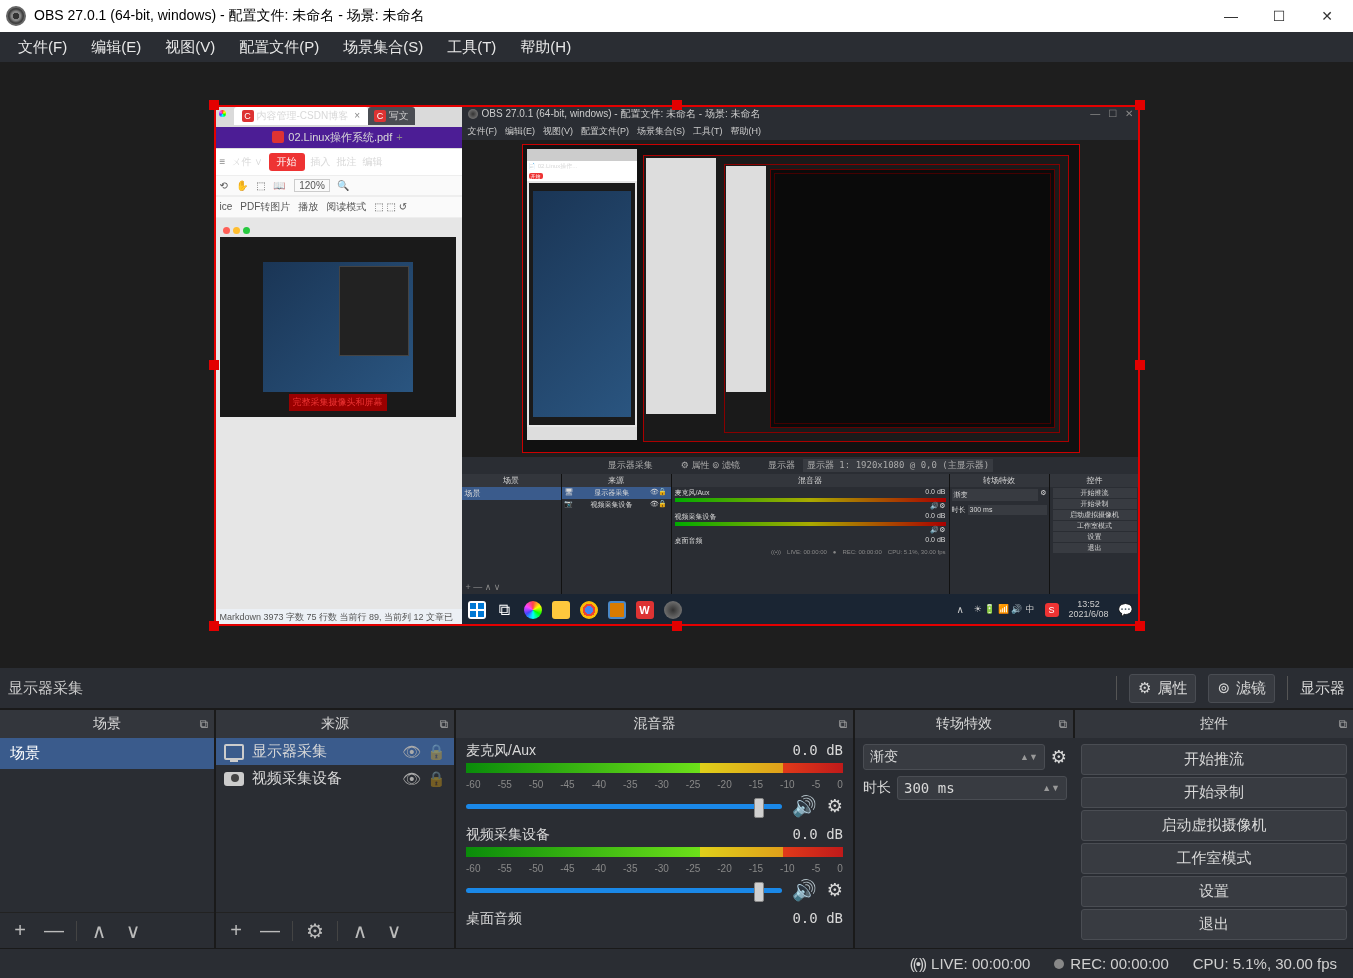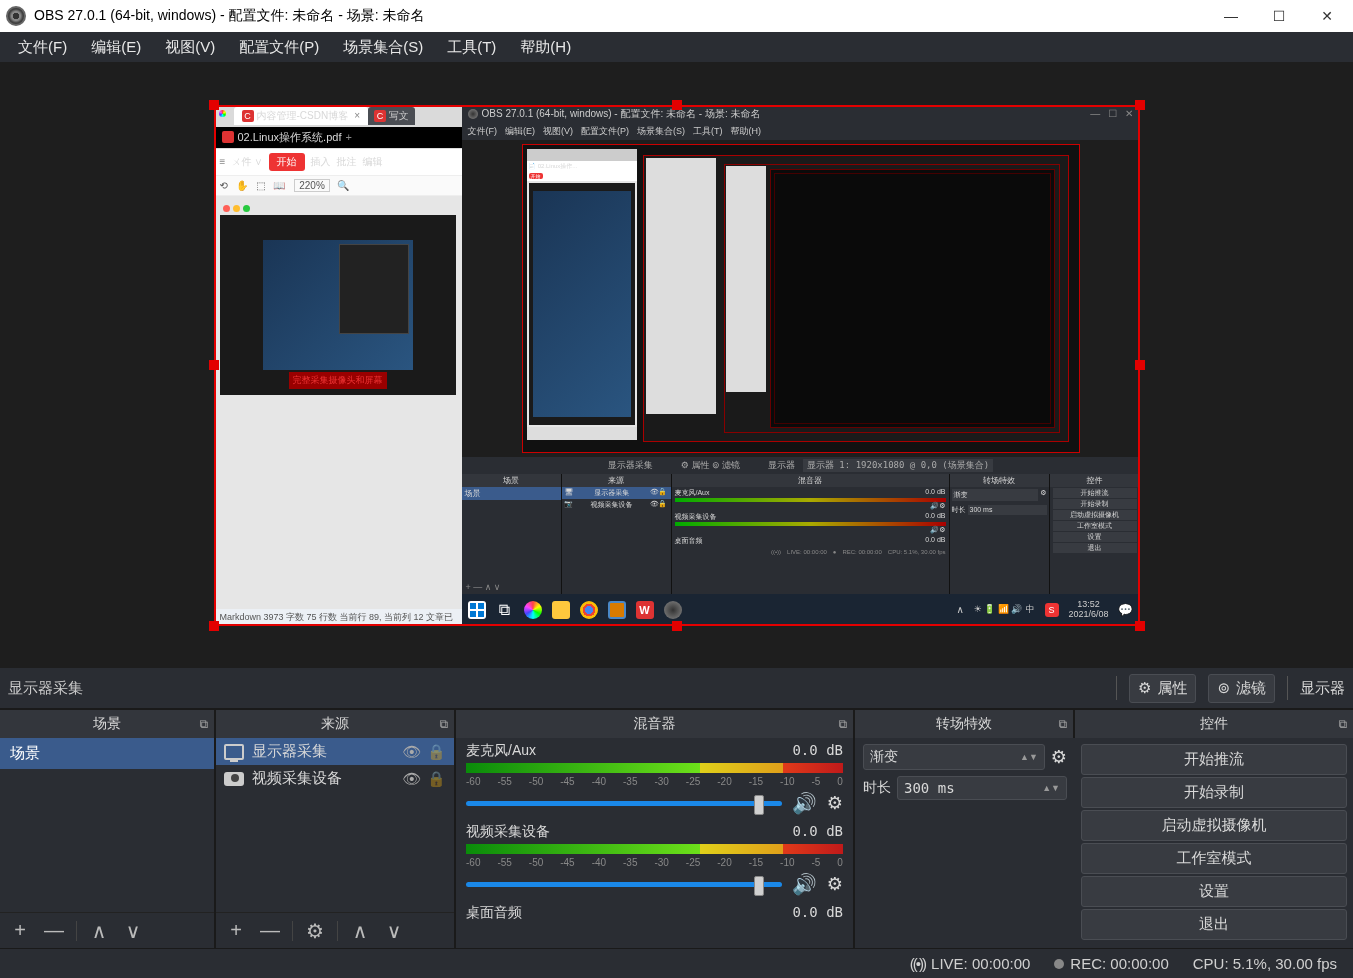--- a/index.html
+++ b/index.html
@@ -34,21 +34,21 @@
 .source-item { display: flex; align-items: center; gap: 8px; padding: 4px 8px; font-size: 15px; }
 .source-item.selected { background: #3a5b8c; }
 .source-icons { margin-left: auto; display: flex; gap: 6px; color: #aaa; }
 .mixer { flex: 1; padding: 4px 10px; overflow-y: auto; }
 .mixer-channel { margin-bottom: 8px; }
 .mixer-top { display: flex; justify-content: space-between; font-size: 14px; }
 .vu-meter { height: 10px; background: #1a1a1a; display: flex; margin: 3px 0; position: relative; }
 .vu-g { background: linear-gradient(to right, #0a8b0a, #6ce01a); flex: 0 0 62%; }
 .vu-y { background: linear-gradient(to right, #e0d01a, #e0a01a); flex: 0 0 22%; }
 .vu-r { background: linear-gradient(to right, #e03a1a, #c01a1a); flex: 0 0 16%; }
-.vu-scale { display: flex; justify-content: space-between; font-size: 10px; color: #888; font-family: monospace; }
+.vu-scale { display: flex; justify-content: space-between; font-size: 10px; color: #888; font-family: monospace; margin-top: 6px; }
 .vol-row { display: flex; align-items: center; gap: 10px; margin-top: 4px; }
 .vol-slider { flex: 1; height: 5px; background: #1a88e8; position: relative; border-radius: 3px; }
 .vol-slider::after { content: ''; position: absolute; right: 18px; top: -6px; width: 8px; height: 18px; background: #d0d0d0; border: 1px solid #888; border-radius: 2px; }
 .transitions { width: 220px; padding: 6px 8px; }
 .trow { display: flex; align-items: center; gap: 6px; margin-bottom: 6px; font-size: 14px; }
 .tselect { flex: 1; background: #383b41; border: 1px solid #4a4d53; padding: 3px 6px; border-radius: 3px; display: flex; justify-content: space-between; align-items: center; font-size: 14px; }
 .spinner { display:flex; flex-direction: column; font-size: 9px; color: #999; }
 .controls { width: 278px; display: flex; flex-direction: column; }
 .ctrl-btn { background: #383b41; border: 1px solid #4a4d53; padding: 5px; margin: 2px 6px; text-align: center; font-size: 15px; border-radius: 3px; }
 .statusbar { height: 30px; background: #2a2d33; display: flex; align-items: center; justify-content: flex-end; gap: 24px; padding: 0 16px; font-size: 15px; font-family: monospace; color: #d0d0d0; border-top: 1px solid #1a1a1a; }
@@ -59,21 +59,21 @@
 .monitor-icon { width:20px; height:16px; border:2px solid #ccc; border-radius:2px; display:inline-block; position:relative;}
 .monitor-icon::after{content:'';position:absolute;bottom:-4px;left:50%;transform:translateX(-50%);width:8px;height:2px;background:#ccc;}
 .camera-icon { width:20px;height:14px;background:#ccc;border-radius:3px;display:inline-block;position:relative;}
 .camera-icon::after{content:'';position:absolute;right:5px;top:2px;width:8px;height:8px;background:#444;border-radius:50%;}
 
 .capture { position: absolute; inset: 0; display: flex; background: #1b1d21; }
 .cap-left { width: 248px; background: #eee; display: flex; flex-direction: column; font-size: 11px; position: relative; }
 .cap-tabs { display: flex; background: #dadada; height: 22px; align-items: center; }
 .cap-tab { background: #fff; padding: 2px 8px; border-radius: 3px 3px 0 0; margin-left: 4px; font-size: 10px; display:flex;align-items:center;gap:3px; }
 .cap-tab-c { width:12px;height:12px;background:#d33;color:#fff;display:inline-flex;align-items:center;justify-content:center;font-size:9px;border-radius:2px;}
-.cap-pdf-tab { background:#000000;padding:3px 8px;border-bottom:1px solid #ddd;display:flex;align-items:center;gap:4px;font-size:11px;}
+.cap-pdf-tab { background:#4c1d95;padding:3px 8px;border-bottom:1px solid #ddd;display:flex;align-items:center;gap:4px;font-size:11px;justify-content:center;}
 .cap-wps-icon{width:12px;height:12px;background:#d33;border-radius:2px;}
 .cap-toolbar{display:flex;align-items:center;gap:6px;padding:4px 6px;background:#fff;font-size:10px;flex-wrap:wrap;}
 .cap-start-btn{background:#e33;color:#fff;padding:2px 8px;border-radius:3px;font-size:10px;}
 .cap-toolbar2{display:flex;align-items:center;gap:8px;padding:3px 6px;background:#fafafa;font-size:10px;color:#555;border-top:1px solid #eee;border-bottom:1px solid #eee;}
 .cap-doc{flex:1;background:#e6e6e6;padding:6px;position:relative;text-align:right;}
 .cap-slide{background:#1a1a1a;width:100%;height:180px;position:relative;display:flex;align-items:center;justify-content:center;}
 .cap-slide-inner{width:150px;height:130px;background:linear-gradient(135deg,#1a3555,#2a5580);position:relative;}
 .cap-slide-text{position:absolute;bottom:6px;left:50%;transform:translateX(-50%);color:#e33;background:#900;padding:2px 4px;font-size:9px;white-space:nowrap;}
 .cap-pagebar{background:#f5f5f5;padding:4px 8px;display:flex;align-items:center;gap:4px;font-size:10px;}
 .cap-statusbar{background:#ecf0f5;padding:2px 6px;font-size:9px;color:#555;display:flex;gap:6px;}
@@ -144,22 +144,29 @@
           <span class="cap-start-btn">开始</span>
           <span>插入</span>
           <span>批注</span>
           <span>编辑</span>
         </div>
         <div class="cap-toolbar2">
           <span>⟲</span>
             <span>✋</span>
             <span>⬚</span>
             <span>📖</span>
-          <span style="border:1px solid #ccc;padding:0 4px;">220%</span>
+          <span style="border:1px solid #ccc;padding:0 4px;">120%</span>
           <span>🔍</span>
+        </div>
+        <div class="cap-toolbar2">
+          <span>ice</span>
+          <span>PDF转图片</span>
+          <span>播放</span>
+          <span>阅读模式</span>
+          <span>⬚ ⬚ ↺</span>
         </div>
         <div class="cap-doc">
           <div class="cap-traffic">
               <div class="cap-tdot" style="background:#ff5f56;"></div>
               <div class="cap-tdot" style="background:#ffbd2e;"></div>
               <div class="cap-tdot" style="background:#27c93f;"></div>
             </div>
           <div class="cap-slide">
             <div class="cap-slide-inner">
               <div style="position:absolute;right:4px;top:4px;width:70px;height:90px;background:#222;border:1px solid #444;"></div>
@@ -209,21 +216,21 @@
               <div style="position:absolute;inset:4px 4px 4px 45px;background:#0a0a0a;border:1px solid #600;">
                 <div style="position:absolute;inset:3px;background:#0a0a0a;border:1px solid #400;"></div>
               </div>
             </div>
           </div>
         </div>
         <div class="cap-obs-toolbar">
           <span>显示器采集</span>
           <span style="margin:0 20px;">⚙ <span>属性</span>  ⊚ <span>滤镜</span></span>
           <span>显示器</span>
-          <span style="background:#383b41;padding:0 4px;font-family:monospace;">显示器 1: 1920x1080 @ 0,0 (场景集合)</span>
+          <span style="background:#383b41;padding:0 4px;font-family:monospace;">显示器 1: 1920x1080 @ 0,0 (主显示器)</span>
         </div>
         <div class="cap-obs-panels">
           <div class="cap-op" style="flex:0 0 100px;">
               <div class="cap-op-h">场景</div>
               <div style="background:#3a5b8c;padding:1px 3px;font-size:8px;">场景</div>
               <div style="position:absolute;bottom:32px;padding:2px 4px;font-size:9px;color:#888;">+ — ∧ ∨</div>
             </div>
           <div class="cap-op" style="flex:0 0 110px;">
               <div class="cap-op-h">来源</div>
             <div style="background:#3a5b8c;padding:1px 3px;font-size:7px;display:flex;justify-content:space-between;">🖥 <span>显示器采集</span> <span>👁🔒</span></div>

